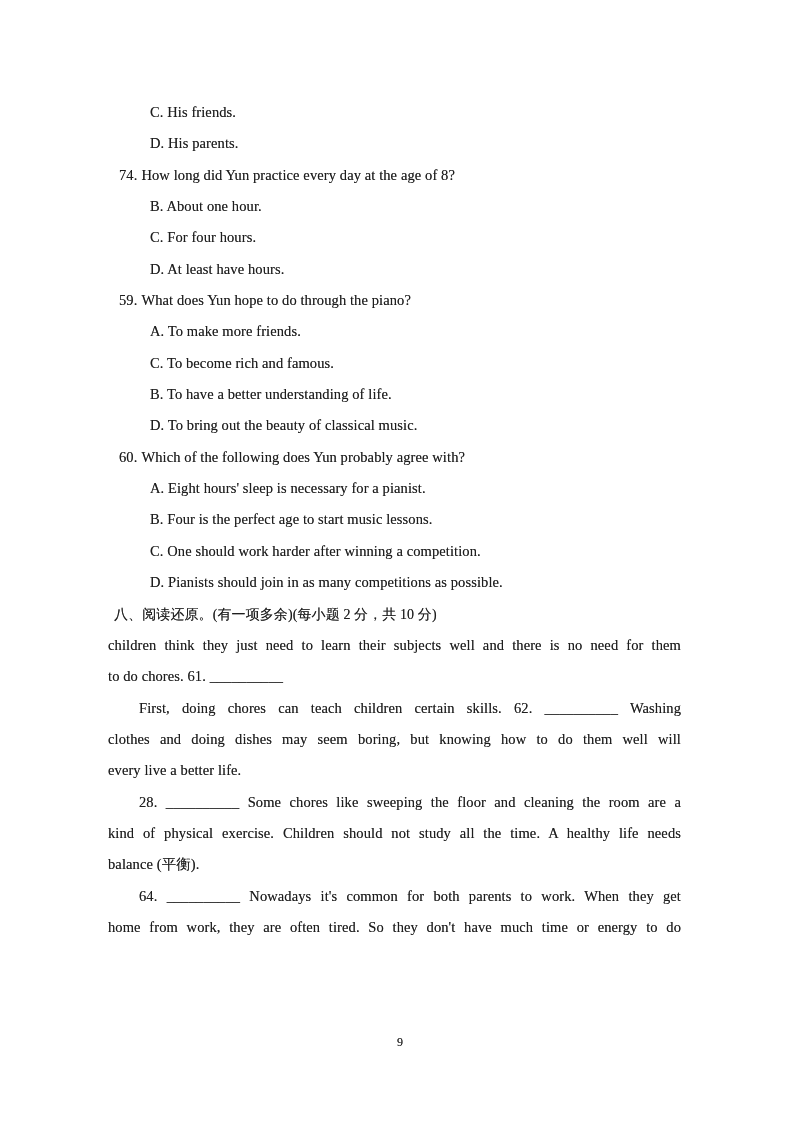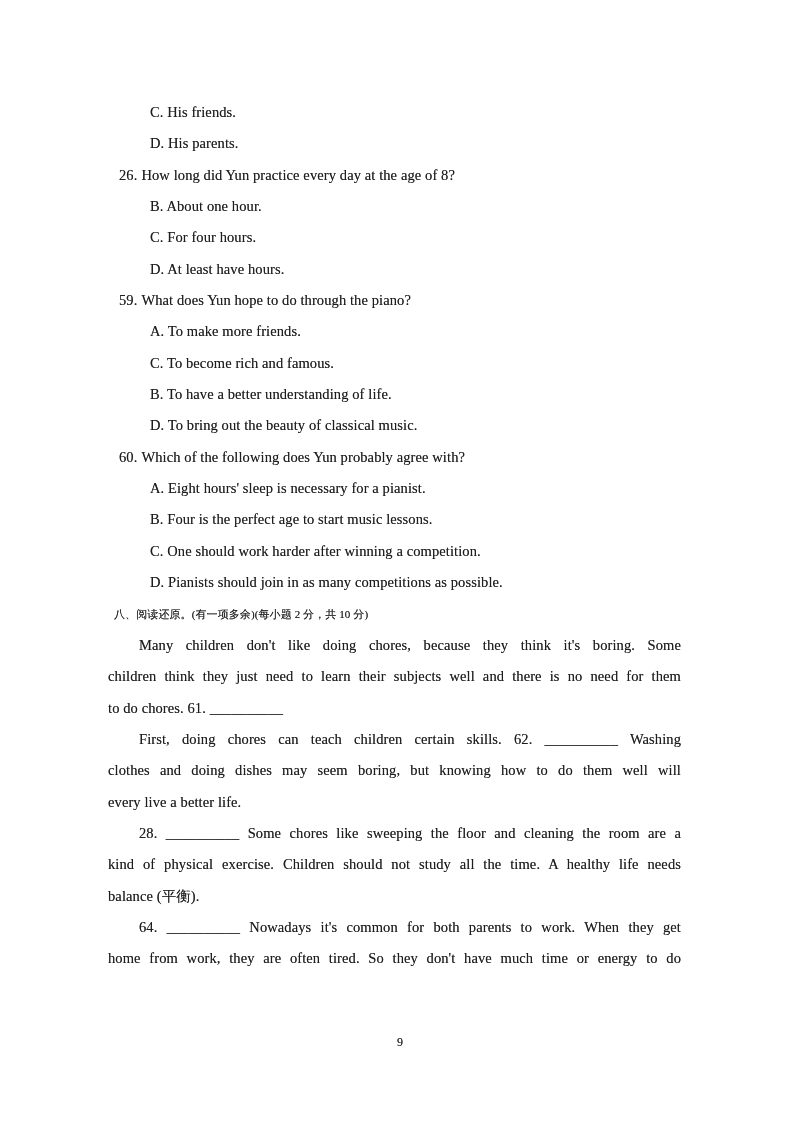--- a/index.html
+++ b/index.html
@@ -20,41 +20,41 @@
     position: absolute; left: 108px; top: 97px; width: 573px;
   }
   .line {
     line-height: 31.35px;
     font-size: 14.5px;
     text-shadow: 0 0 0.45px rgba(45,45,45,0.65);
     letter-spacing: 0.1px;
   }
   .opt  { padding-left: 42px; }
   .q    { padding-left: 11px; }
-  .hdr  { padding-left: 6px; font-size: 11px; }
+  .hdr  { padding-left: 6px; font-size: 14px; }
   .indent { padding-left: 31px; }
   .just { text-align: justify; text-align-last: justify; }
   .page-number {
     position: absolute; left: 0; top: 1032px; width: 800px;
     text-align: center; font-size: 12px; line-height: 20px;
     text-shadow: 0 0 0.4px rgba(45,45,45,0.6);
   }
   .q .qnum { margin-right: 4px; }
 </style>
 </head>
 <body style="--text-color: #1e1e1e; --page-bg: #ffffff;">
 
 <div class="page">
   <div class="content">
 
     <div class="line opt">C. His friends.</div>
     <div class="line opt">D. His parents.</div>
 
     <div class="line q">
-      <span class="qnum">26.</span><span>How long did Yun practice every day at the age of 8?</span>
+      <span class="qnum">74.</span><span>How long did Yun practice every day at the age of 8?</span>
     </div>
     <div class="line opt">B. About one hour.</div>
     <div class="line opt">C. For four hours.</div>
     <div class="line opt">D. At least have hours.</div>
 
     <div class="line q">
       <span class="qnum">59.</span><span>What does Yun hope to do through the piano?</span>
     </div>
     <div class="line opt">A. To make more friends.</div>
     <div class="line opt">C. To become rich and famous.</div>
@@ -64,21 +64,20 @@
     <div class="line q">
       <span class="qnum">60.</span><span>Which of the following does Yun probably agree with?</span>
     </div>
     <div class="line opt">A. Eight hours' sleep is necessary for a pianist.</div>
     <div class="line opt">B. Four is the perfect age to start music lessons.</div>
     <div class="line opt">C. One should work harder after winning a competition.</div>
     <div class="line opt">D. Pianists should join in as many competitions as possible.</div>
 
     <div class="line hdr">八、阅读还原。(有一项多余)(每小题 2 分，共 10 分)</div>
 
-    <div class="line indent just">Many children don't like doing chores, because they think it's boring. Some</div>
     <div class="line just">children think they just need to learn their subjects well and there is no need for them</div>
     <div class="line">to do chores. 61. __________</div>
 
     <div class="line indent just">First, doing chores can teach children certain skills. 62. __________ Washing</div>
     <div class="line just">clothes and doing dishes may seem boring, but knowing how to do them well will</div>
     <div class="line">every live a better life.</div>
 
     <div class="line indent just">28. __________ Some chores like sweeping the floor and cleaning the room are a</div>
     <div class="line just">kind of physical exercise. Children should not study all the time. A healthy life needs</div>
     <div class="line">balance (平衡).</div>

